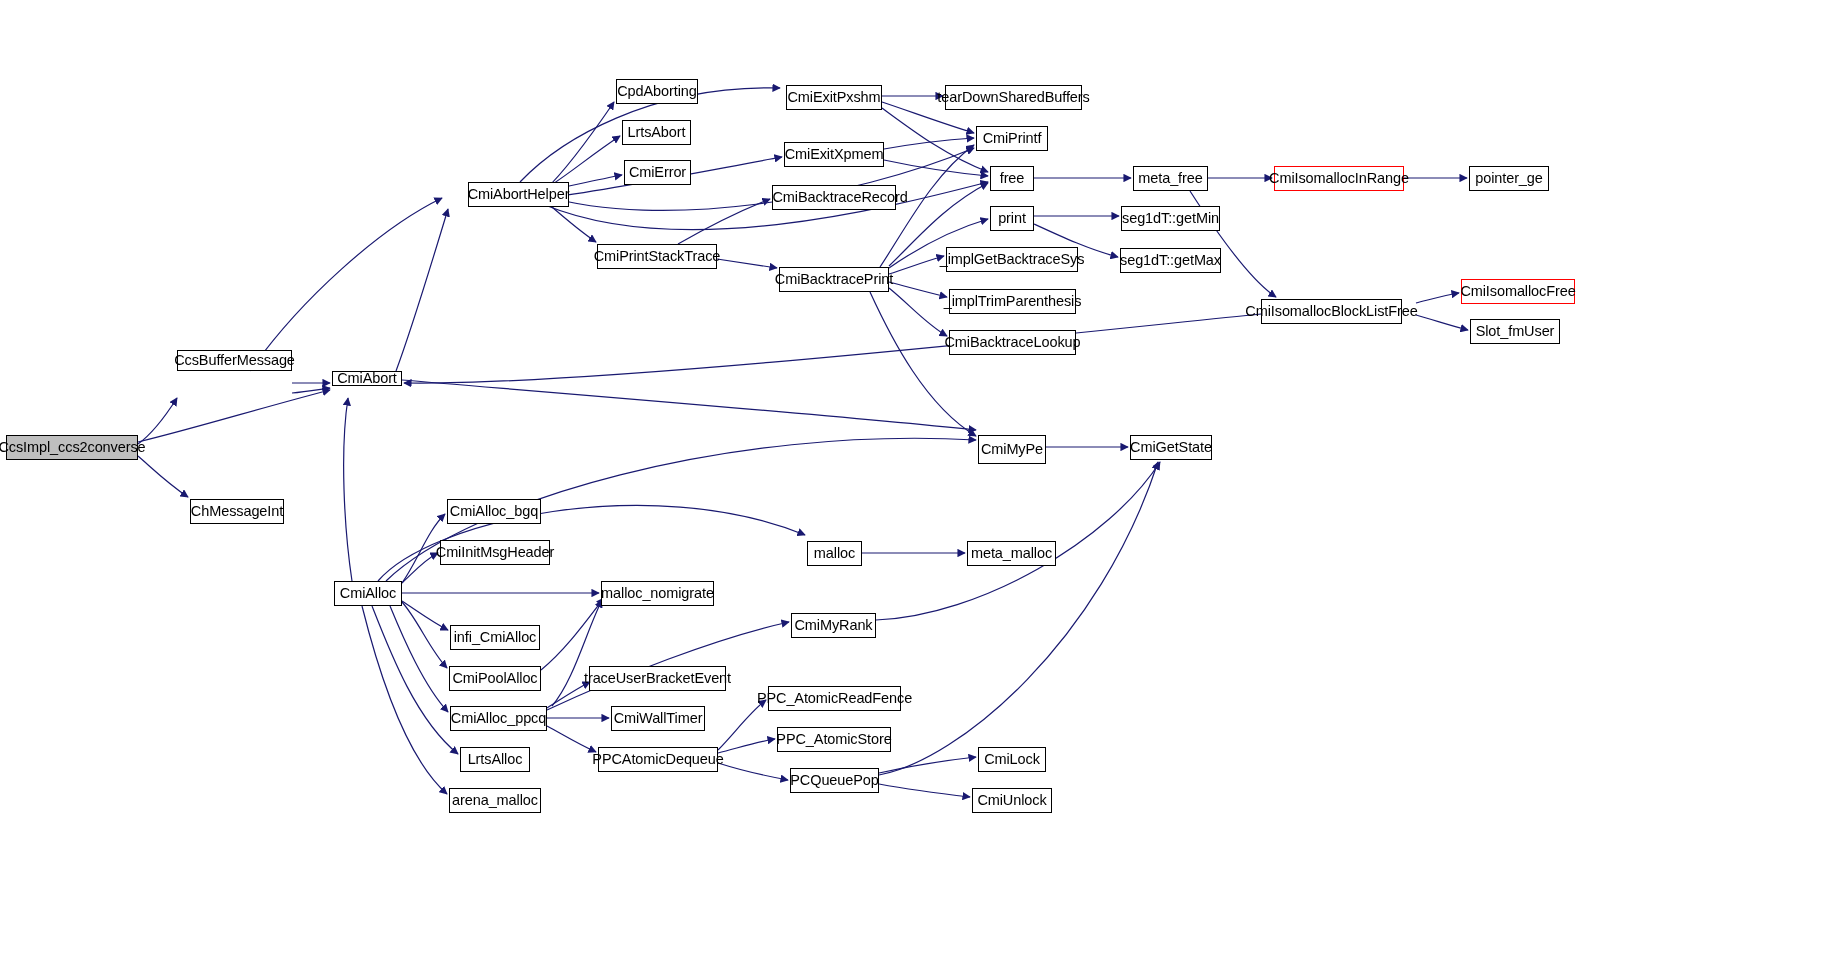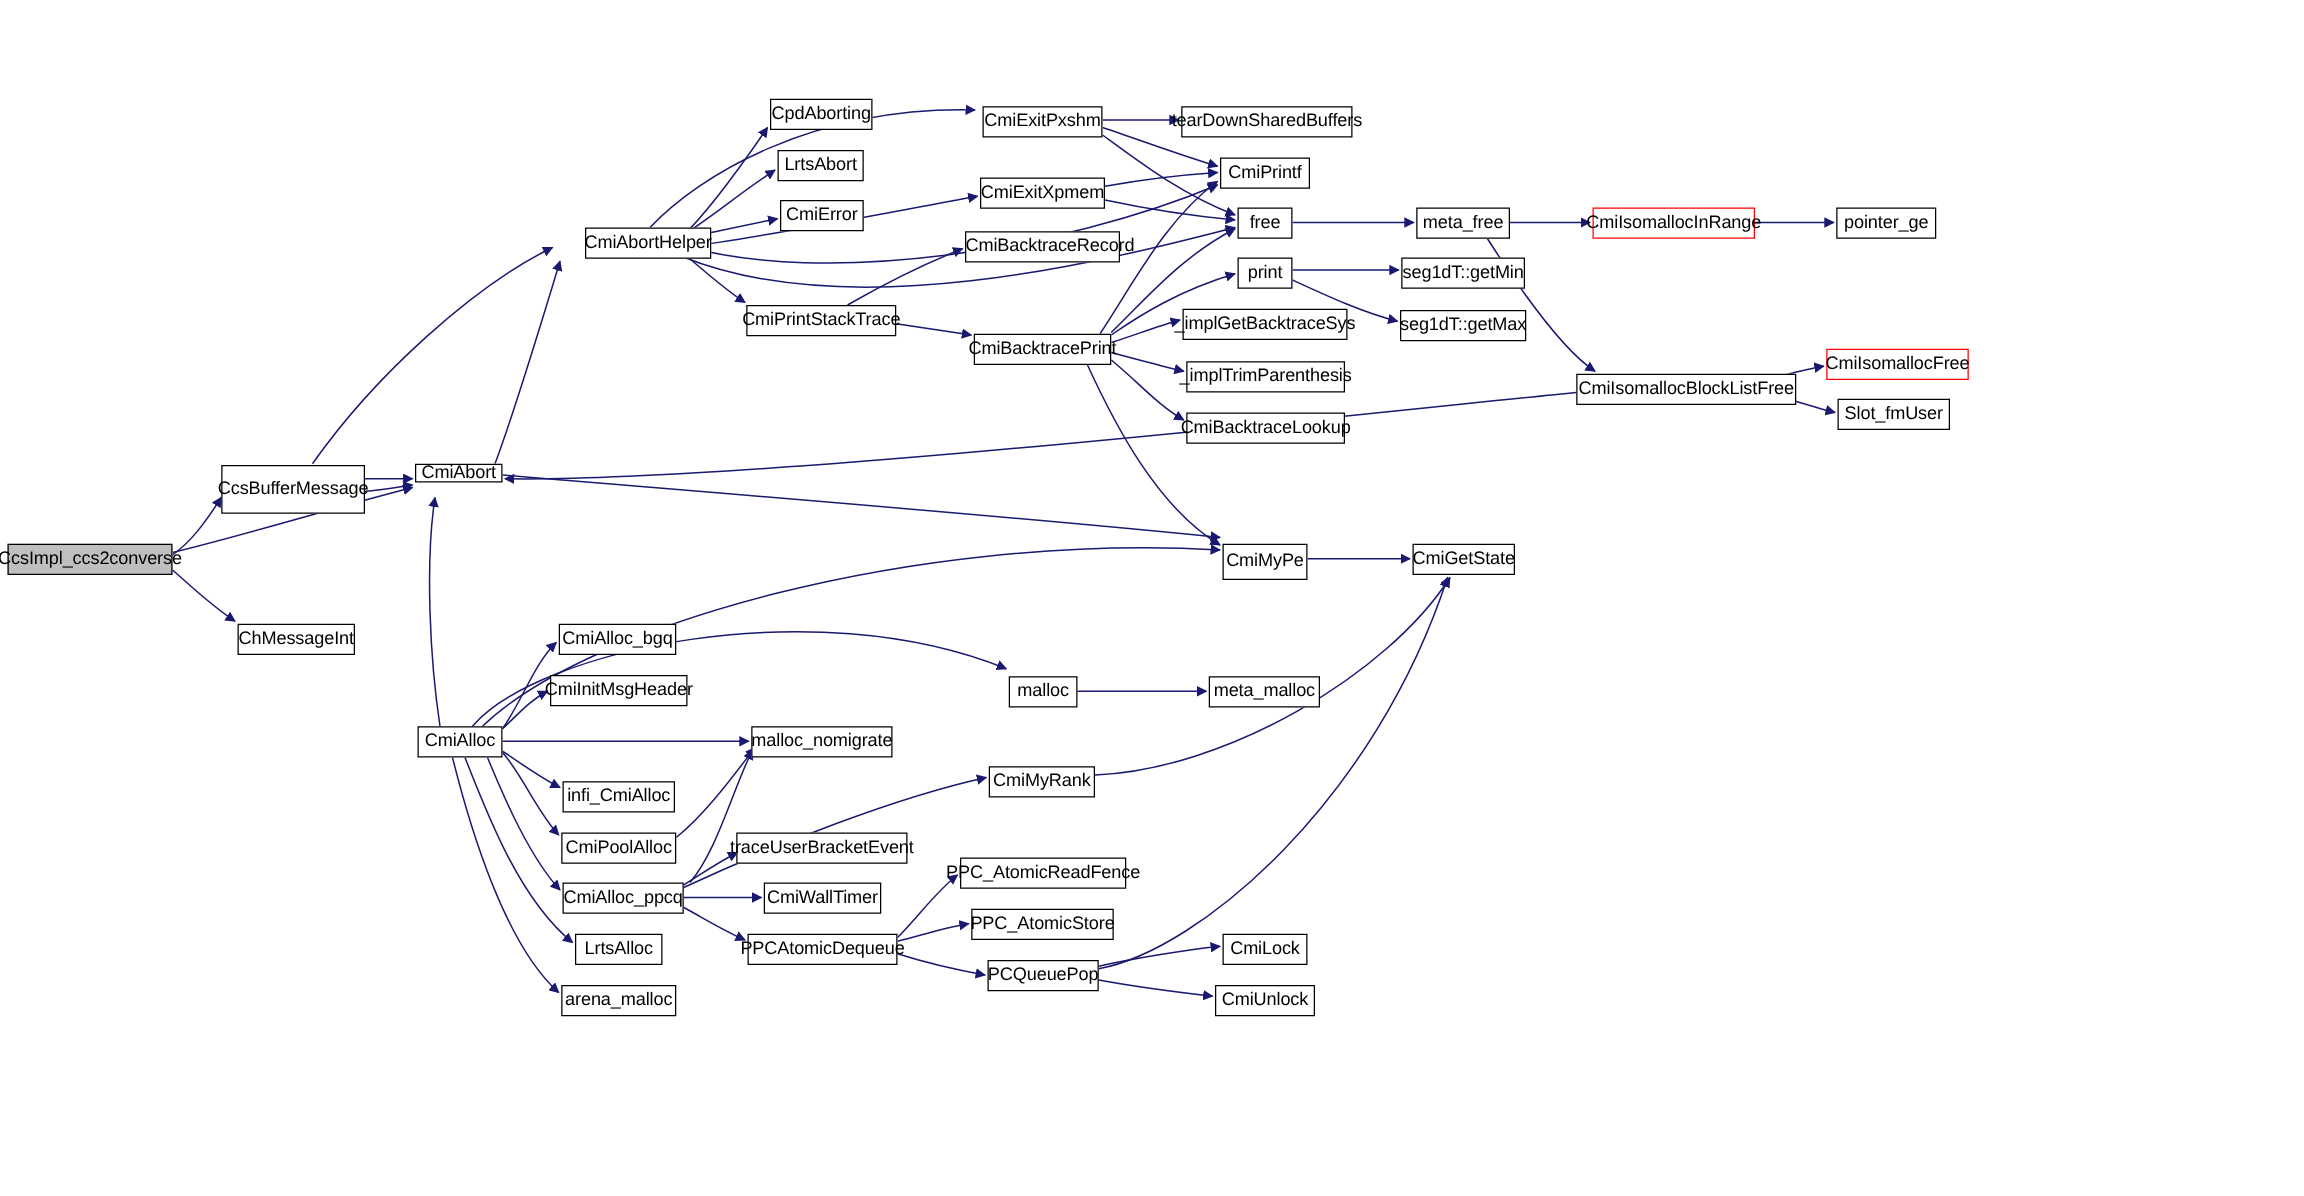--- a/index.html
+++ b/index.html
@@ -125,21 +125,21 @@
         <path d="M718,763 C740,770 766,776 788,780" marker-end="url(#arrow)" stroke="#191970" fill="none" stroke-width="1.2"></path>
         <path d="M879,773 C906,767 948,760 976,757" marker-end="url(#arrow)" stroke="#191970" fill="none" stroke-width="1.2"></path>
         <path d="M879,784 C906,789 944,794 970,797" marker-end="url(#arrow)" stroke="#191970" fill="none" stroke-width="1.2"></path>
         <path d="M879,775 C960,760 1100,640 1158,462" marker-end="url(#arrow)" stroke="#191970" fill="none" stroke-width="1.2"></path>
       </g>
   </svg>
   <div id="node-layer">
       <div class="node current" style="left: 6px; top: 435px; width: 132px; height: 25px;">
         <span>CcsImpl_ccs2converse</span>
       </div>
-      <div class="node" style="left: 177px; top: 372px; width: 115px; height: 39px;">
+      <div class="node" style="left: 177px; top: 350px; width: 115px; height: 21px;">
         <span>CcsBufferMessage</span>
       </div>
       <div class="node" style="left: 190px; top: 499px; width: 94px; height: 25px;">
         <span>ChMessageInt</span>
       </div>
       <div class="node" style="left: 332px; top: 371px; width: 70px; height: 15px;">
         <span>CmiAbort</span>
       </div>
       <div class="node" style="left: 444px; top: 182px; width: 101px; height: 25px; margin-left: 24px;">
         <span>CmiAbortHelper</span>
@@ -212,21 +212,21 @@
       </div>
       <div class="node" style="left: 967px; top: 541px; width: 89px; height: 25px;">
         <span>meta_malloc</span>
       </div>
       <div class="node external" style="left: 1274px; top: 166px; width: 130px; height: 25px;">
         <span>CmiIsomallocInRange</span>
       </div>
       <div class="node" style="left: 1469px; top: 166px; width: 80px; height: 25px;">
         <span>pointer_ge</span>
       </div>
-      <div class="node" style="left: 1261px; top: 299px; width: 176px; height: 25px;">
+      <div class="node" style="left: 1261px; top: 299px; width: 141px; height: 25px;">
         <span>CmiIsomallocBlockListFree</span>
       </div>
       <div class="node external" style="left: 1461px; top: 279px; width: 114px; height: 25px;">
         <span>CmiIsomallocFree</span>
       </div>
       <div class="node" style="left: 1470px; top: 319px; width: 90px; height: 25px;">
         <span>Slot_fmUser</span>
       </div>
       <div class="node" style="left: 334px; top: 581px; width: 68px; height: 25px;">
         <span>CmiAlloc</span>

